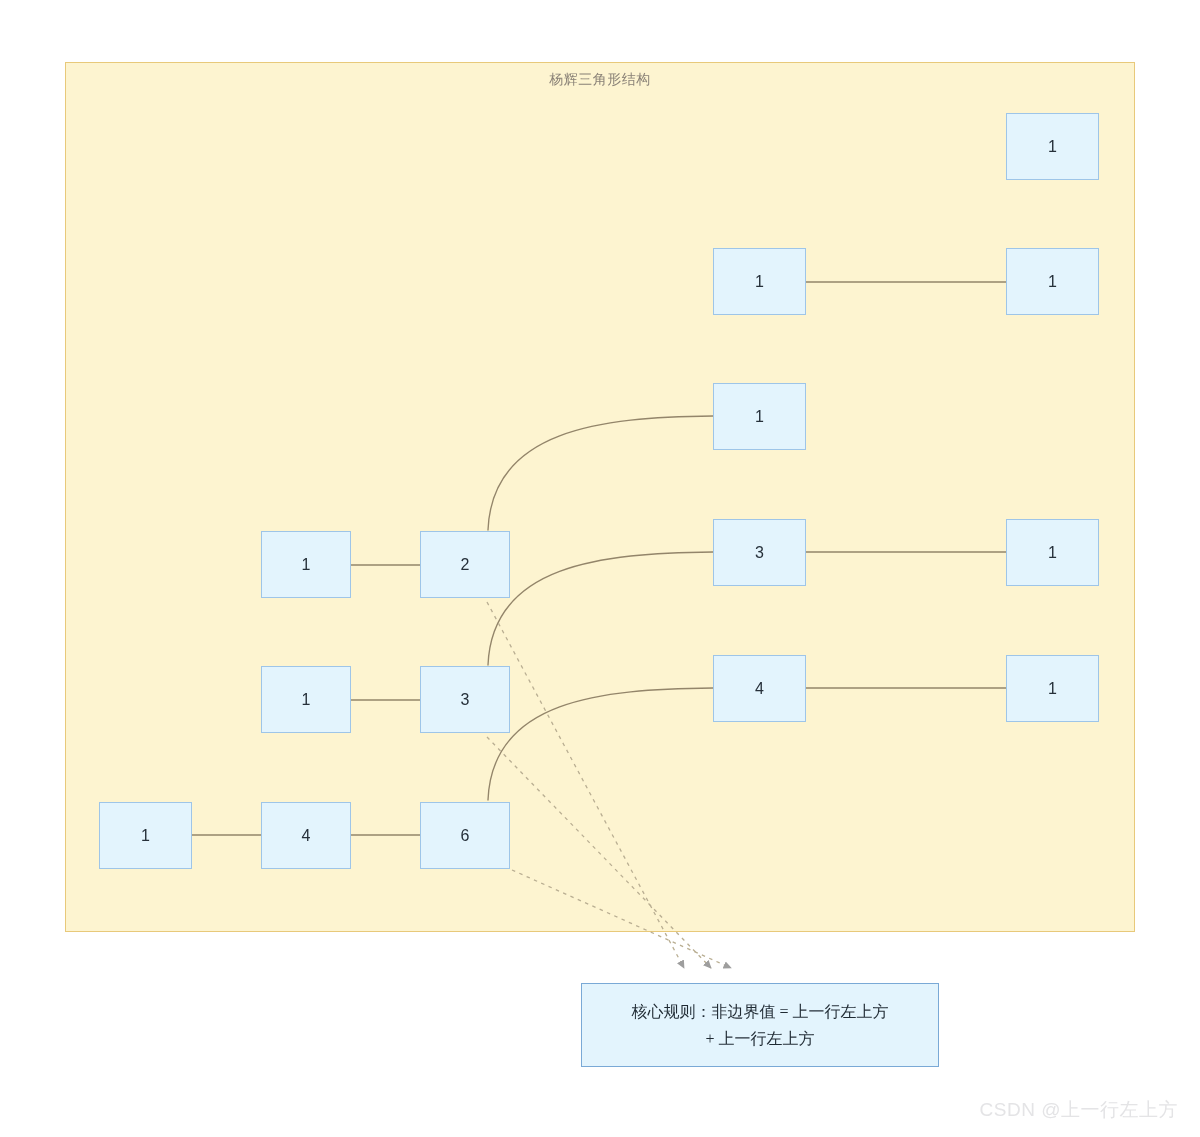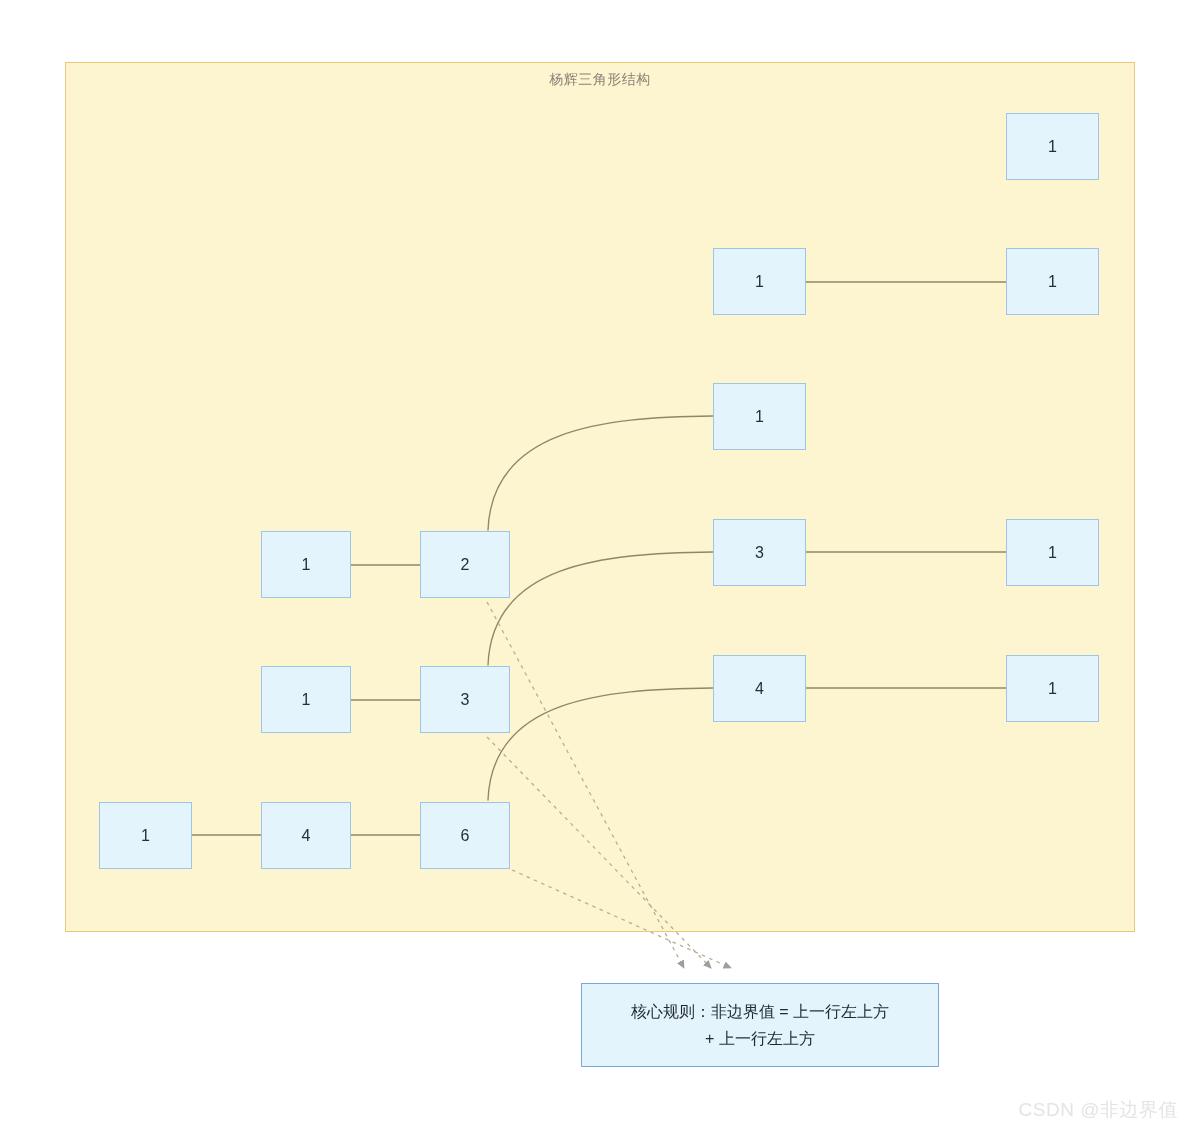--- a/index.html
+++ b/index.html
@@ -73,21 +73,21 @@
     border: 1.6px solid #7aa9d6;
     box-sizing: border-box;
     display: flex;
     flex-direction: column;
     align-items: center;
     justify-content: center;
     text-align: center;
     font-size: 16px;
     color: #1f2a33;
     line-height: 1.7;
-    font-family: Liberation Sans, sans-serif;
+    font-family: Liberation Serif, serif;
   }
   #note .nl { display: block; }
   
   #watermark {
     position: absolute;
     right: 22px;
     bottom: 14px;
     font-size: 19px;
     color: #e4e4e6;
     letter-spacing: 0.5px;
@@ -189,15 +189,15 @@
   </div>
   <div class="node" style="left:1006px; top:655px; width:93px; height:67px;">
     <span>1</span>
   </div>
 
   <div id="note">
     <span class="nl">核心规则：非边界值 = 上一行左上方</span>
     <span class="nl">+ 上一行左上方</span>
   </div>
 
-  <div id="watermark">CSDN @非边界值</div>
+  <div id="watermark">CSDN @上一行左上方</div>
 
 </div>
 
 </body></html>

